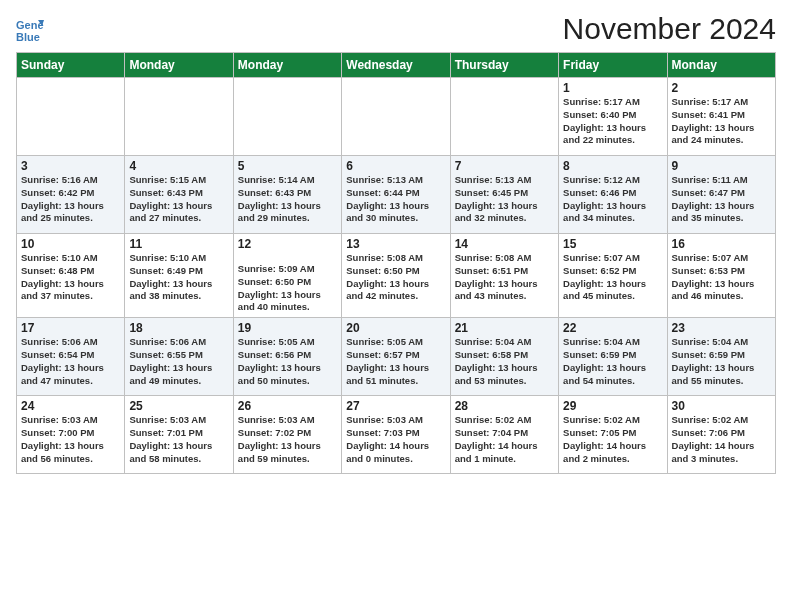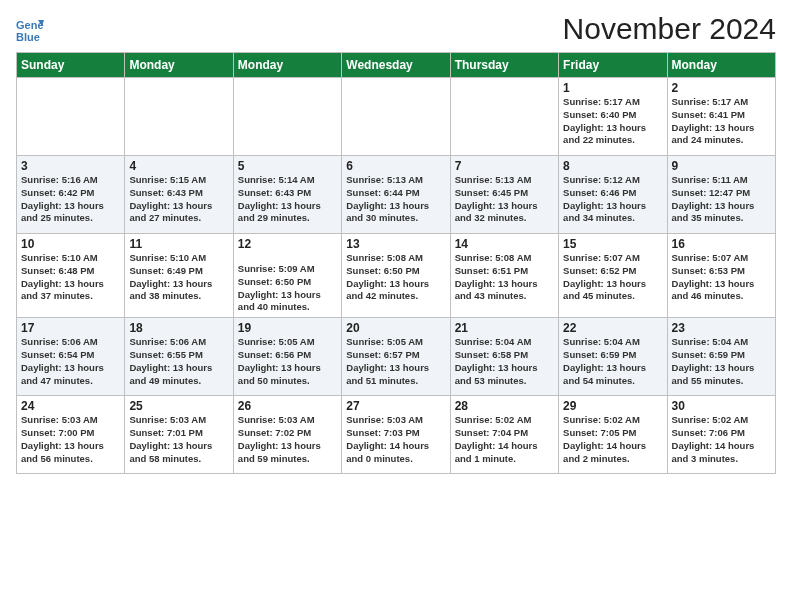--- a/index.html
+++ b/index.html
@@ -175,21 +175,21 @@
           <td>
             <span class="day-num">8</span>
             <div class="day-info" style="white-space: pre-line;">Sunrise: 5:12 AM
 Sunset: 6:46 PM
 Daylight: 13 hours
 and 34 minutes.</div>
           </td>
           <td>
             <span class="day-num">9</span>
             <div class="day-info" style="white-space: pre-line;">Sunrise: 5:11 AM
-Sunset: 12:47 PM
+Sunset: 6:47 PM
 Daylight: 13 hours
 and 35 minutes.</div>
           </td>
         </tr>
         <tr>
           <td>
             <span class="day-num">10</span>
             <div class="day-info" style="white-space: pre-line;">Sunrise: 5:10 AM
 Sunset: 6:48 PM
 Daylight: 13 hours

